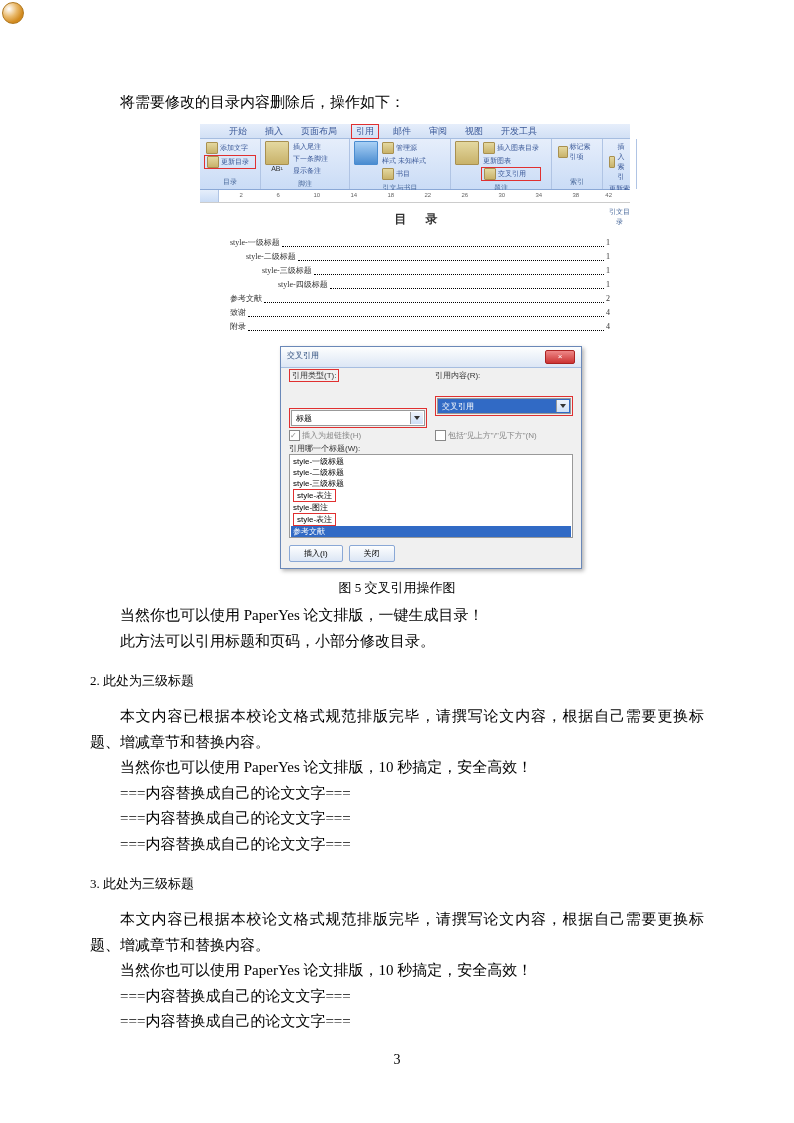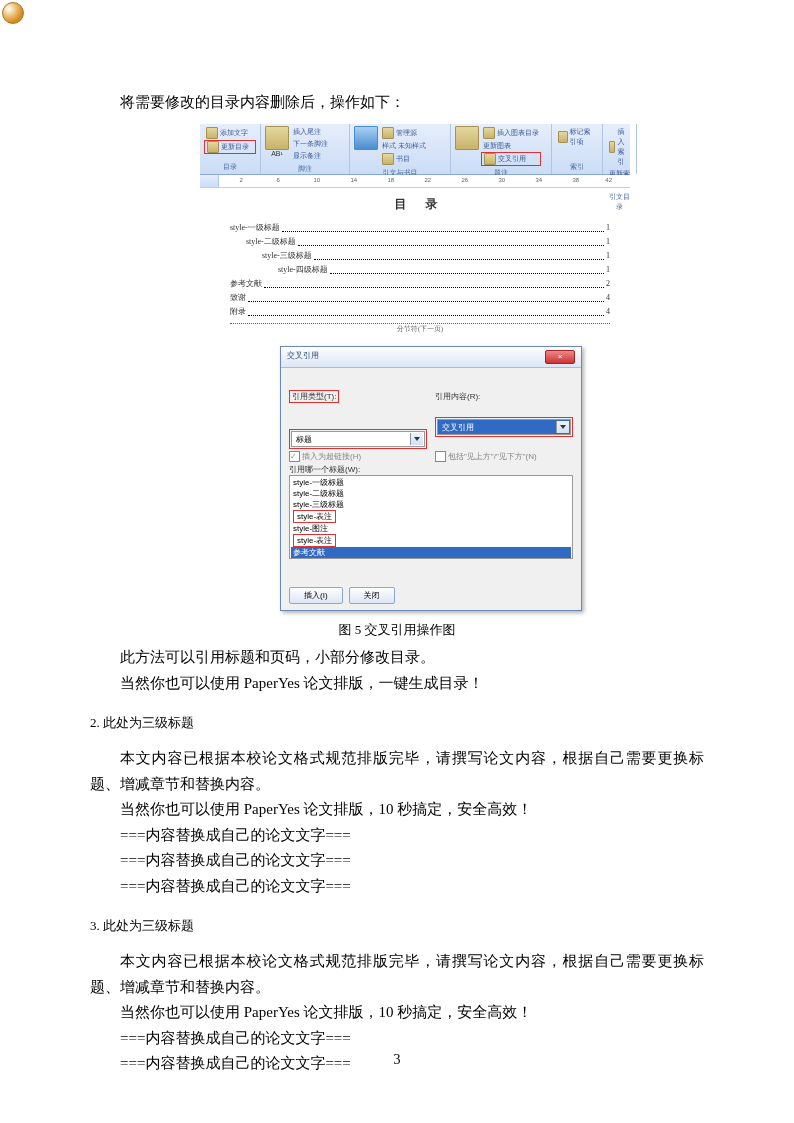--- a/index.html
+++ b/index.html
@@ -182,21 +182,21 @@
   .dlg-close {
     width: 28px; height: 12px;
     background: linear-gradient(#e88, #c33);
     border: 1px solid #a22;
     border-radius: 2px;
     color: #fff;
     text-align: center;
     font-size: 8px;
     line-height: 11px;
   }
-  .dlg-body { padding: 22px 8px; background:#f0f0f0; }
+  .dlg-body { padding: 1px 8px; background:#f0f0f0; }
   .dlg-row { display: flex; gap: 8px; margin-bottom: 2px; align-items: center; }
   .dlg-col { flex: 1; }
   .dlg-label { font-size: 8px; color: #333; }
   .dlg-select {
     border: 1px solid #999;
     background: #fff;
     height: 14px;
     font-size: 8px;
     padding: 0 14px 0 4px;
     position: relative;
@@ -273,20 +273,30 @@
 </style>
 </head>
 <body>
 
 <div class="page">
   <p class="intro">将需要修改的目录内容删除后，操作如下：</p>
 
   <div class="figure-wrap">
     <div class="word-app">
       <div class="orb"></div>
+      <div class="ribbon-top">
+        <span class="rtab">开始</span>
+        <span class="rtab">插入</span>
+        <span class="rtab">页面布局</span>
+        <span class="rtab boxed">引用</span>
+        <span class="rtab">邮件</span>
+        <span class="rtab">审阅</span>
+        <span class="rtab">视图</span>
+        <span class="rtab">开发工具</span>
+      </div>
       <div class="ribbon-body">
         <div class="rgroup" style="width:52px;">
           <div>
             <div class="rbtn">
                 <span class="ricon"></span>
                 <span>添加文字</span>
               </div>
             <div class="rbtn redbox">
                 <span class="ricon"></span>
                 <span>更新目录</span>
@@ -420,21 +430,20 @@
           <div class="toc-row ind1">
               <span class="toc-text">致谢</span>
               <span class="toc-dots"></span>
               <span class="toc-page">4</span>
             </div>
           <div class="toc-row ind1">
               <span class="toc-text">附录</span>
               <span class="toc-dots"></span>
               <span class="toc-page">4</span>
             </div>
-          <div class="section-break">分节符(下一页)</div>
         </div>
       </div>
     </div>
 
     <div class="dialog">
       <div class="dlg-title">
         <span>交叉引用</span>
         <span class="dlg-close">×</span>
       </div>
       <div class="dlg-body">
@@ -484,22 +493,22 @@
         </div>
       </div>
       <div class="dlg-foot">
         <span class="dlg-btn redbox">插入(I)</span>
         <span class="dlg-btn">关闭</span>
       </div>
     </div>
   </div>
 
   <div class="caption">图 5 交叉引用操作图</div>
+  <p class="para">当然你也可以使用 PaperYes 论文排版，一键生成目录！</p>
   <p class="para">此方法可以引用标题和页码，小部分修改目录。</p>
-  <p class="para">当然你也可以使用 PaperYes 论文排版，一键生成目录！</p>
 
   <h3 class="sec">2.  此处为三级标题</h3>
   <p class="para" style="text-indent:2em;">本文内容已根据本校论文格式规范排版完毕，请撰写论文内容，根据自己需要更换标题、增减章节和替换内容。</p>
   <p class="para">当然你也可以使用 PaperYes 论文排版，10 秒搞定，安全高效！</p>
   <p class="para">===内容替换成自己的论文文字===</p>
   <p class="para">===内容替换成自己的论文文字===</p>
   <p class="para">===内容替换成自己的论文文字===</p>
 
   <h3 class="sec">3.  此处为三级标题</h3>
   <p class="para">本文内容已根据本校论文格式规范排版完毕，请撰写论文内容，根据自己需要更换标题、增减章节和替换内容。</p>

